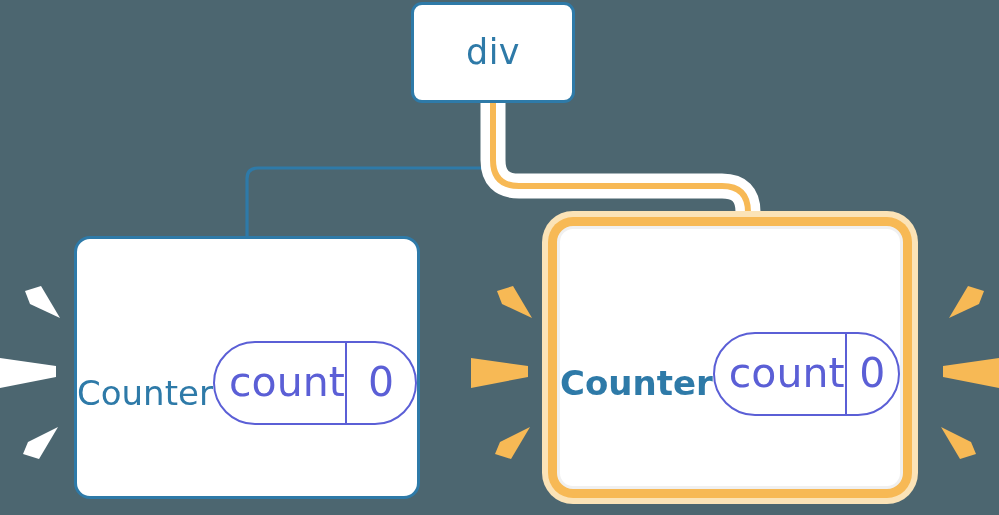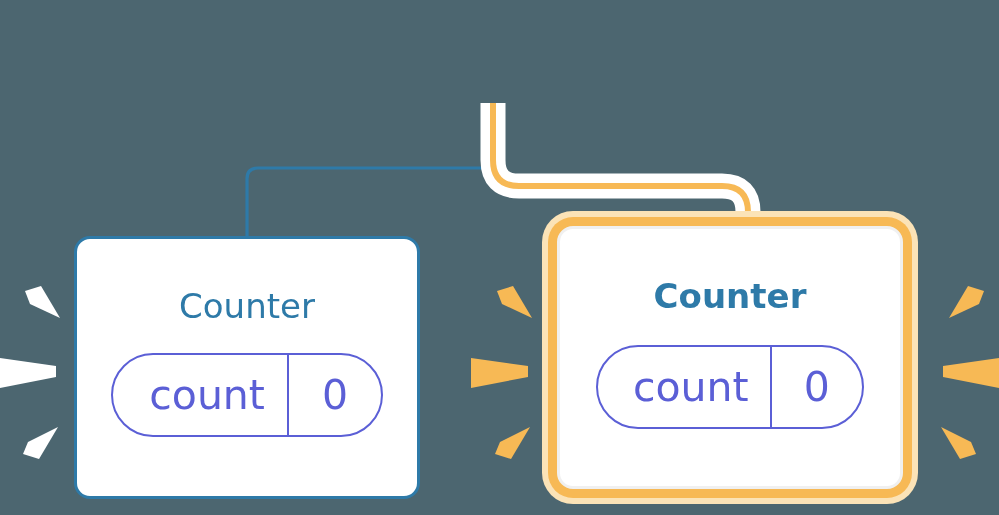--- a/index.html
+++ b/index.html
@@ -60,22 +60,23 @@
     font-weight: 400;
     letter-spacing: 0.5px;
     line-height: 1;
   }
 
   .node-child {
     width: 346px;
     height: 263px;
     border-radius: 16px;
     display: flex;
-    flex-direction: column;
+    flex-direction: row;
     align-items: center;
+    justify-content: center;
   }
   .node-left {
     left: 74px;
     top: 236px;
     border: 3px solid #2e7aa8;
   }
   .node-right {
     left: 557px;
     top: 226px;
     border: 3px solid #f0f0f0;
@@ -162,20 +163,23 @@
       <polygon points="500,442 530,427 511,459 495,454" fill="#f7b955"></polygon>
     </g>
 
     <g>
       <polygon points="968,286 984,291 979,304 949,318" fill="#f7b955"></polygon>
       <polygon points="999,358 999,388 943,377 943,366" fill="#f7b955"></polygon>
       <polygon points="941,427 971,442 976,454 960,459" fill="#f7b955"></polygon>
     </g>
   </svg>
 
+  <div class="node node-root">
+    <span class="node-title">div</span>
+  </div>
 
   <div class="node node-child node-left">
     <div class="node-title">Counter</div>
     <div class="pill">
       <div class="pill-key">count</div>
       <div class="pill-val">0</div>
     </div>
   </div>
 
   <div class="node node-child node-right">

